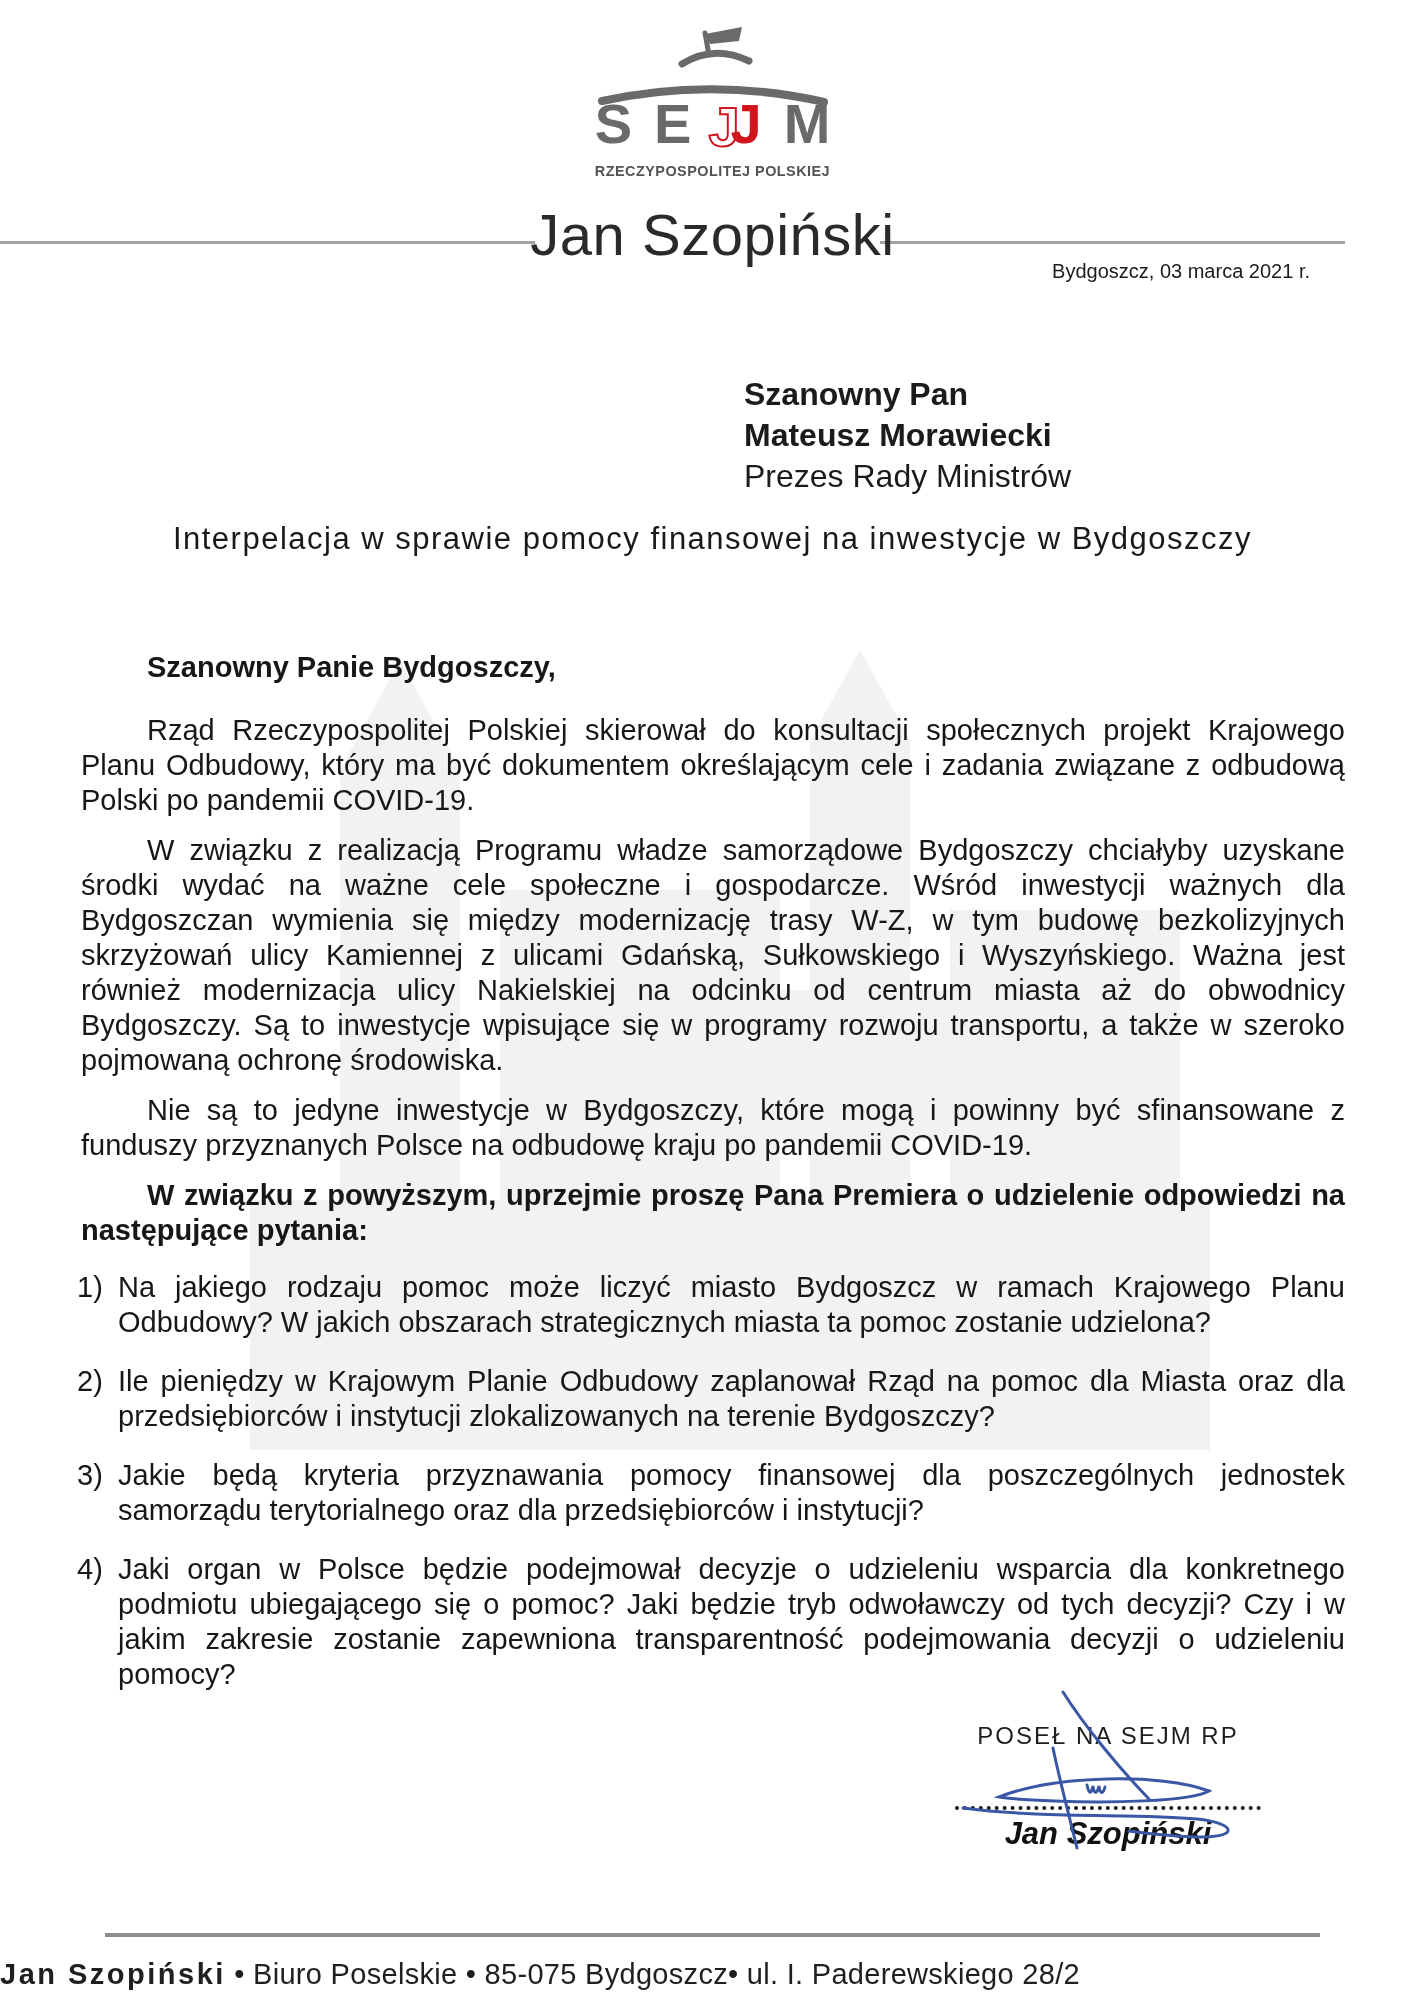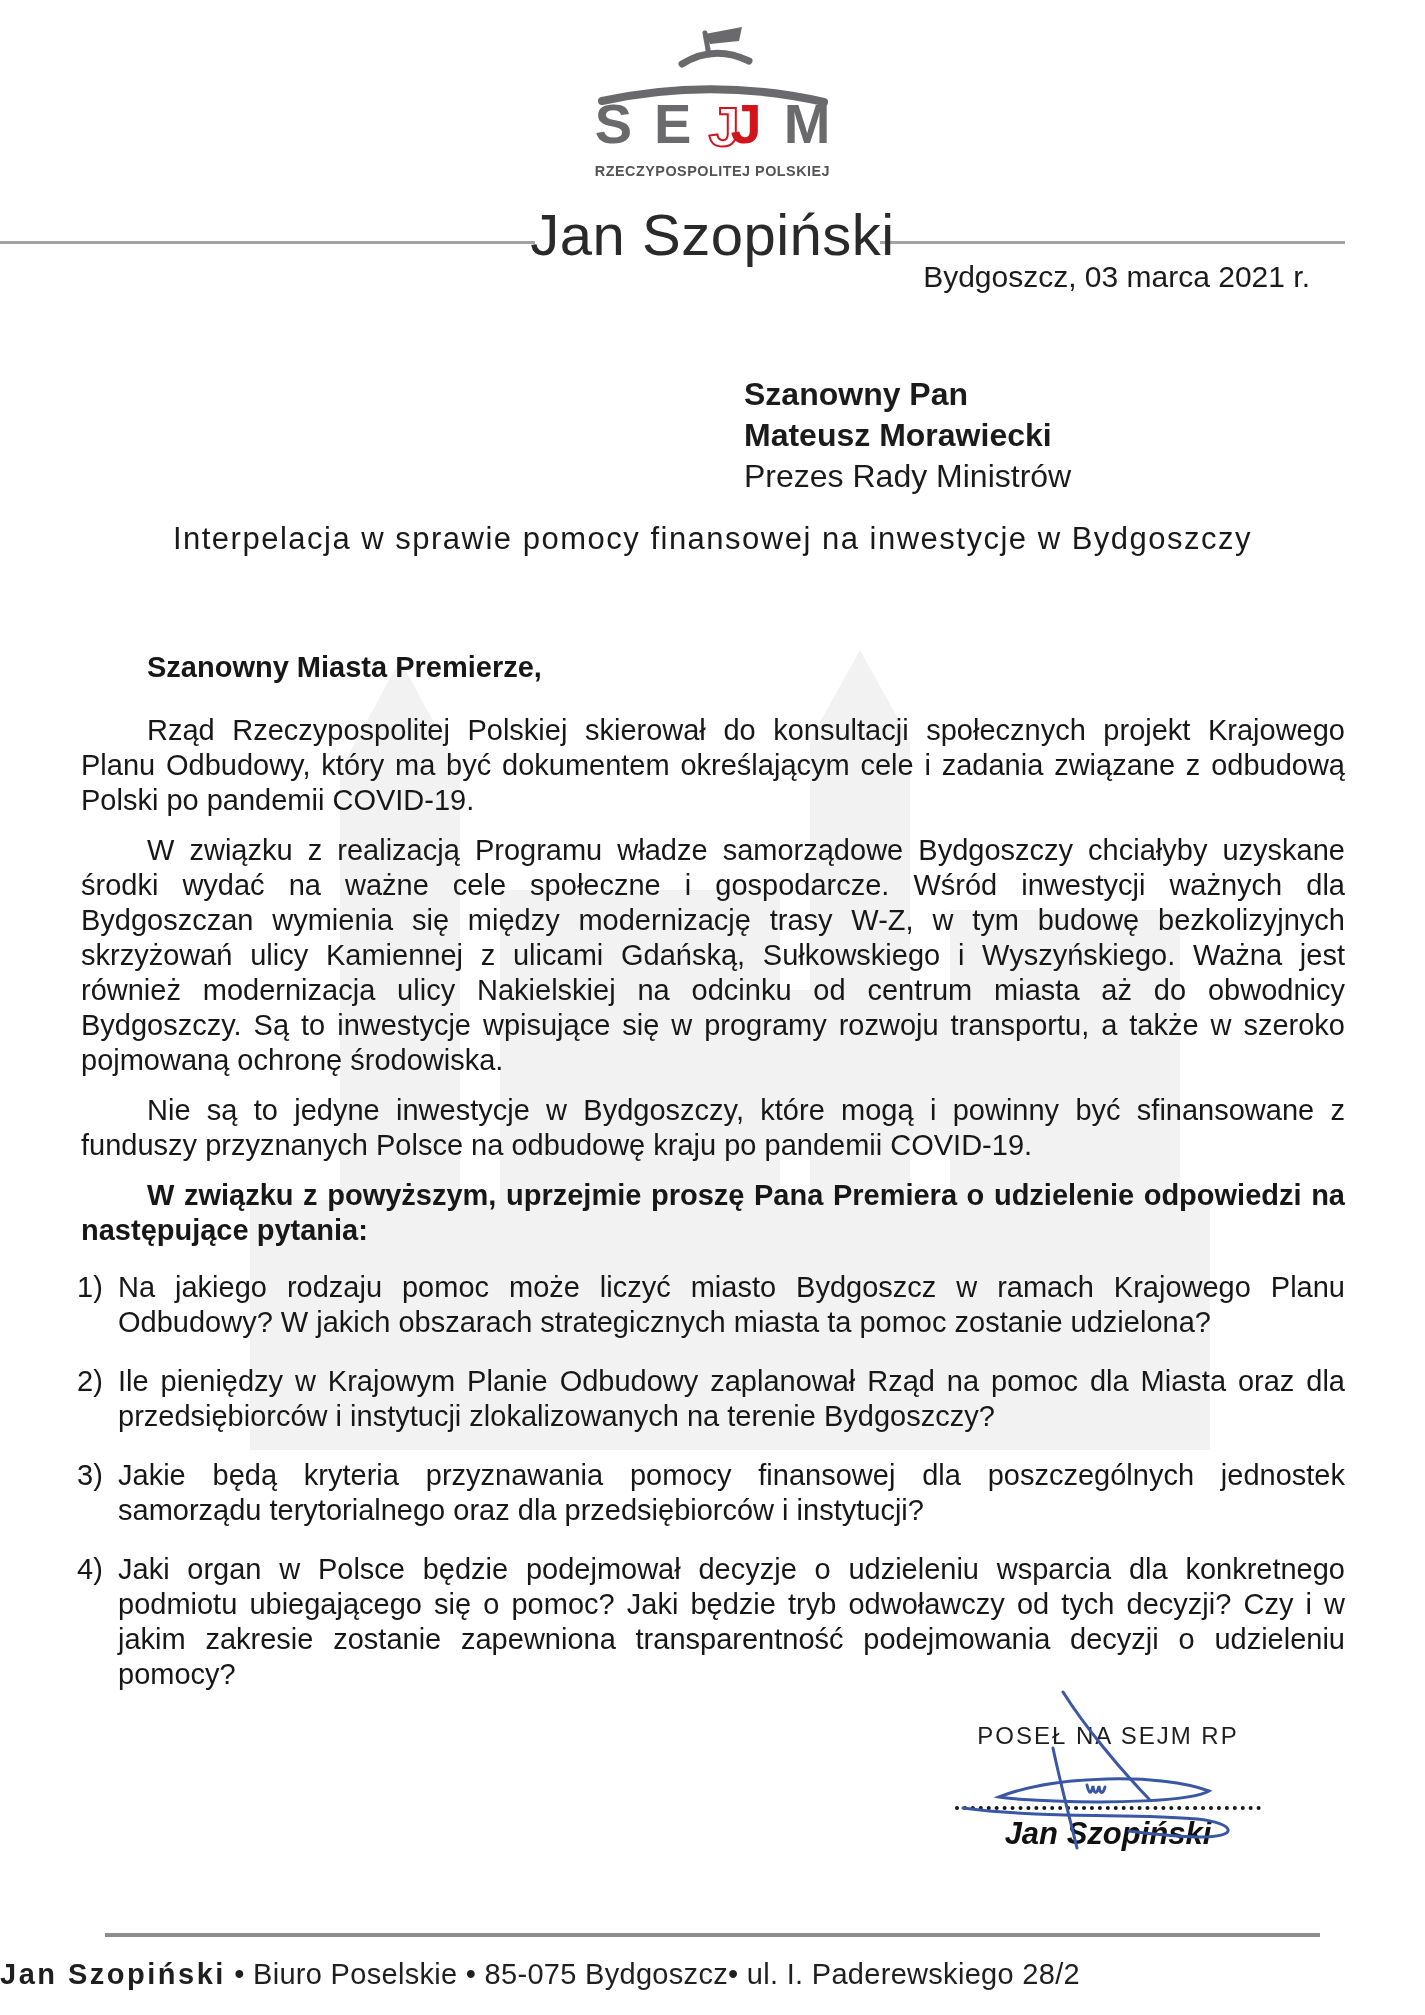--- a/index.html
+++ b/index.html
@@ -29,21 +29,21 @@
     color:#545457; transform:scaleX(0.96);
   }
   
   .rule { position:absolute; top:241px; height:3px; background:#a3a3a3; z-index:1; }
   .rule-left  { left:0;     width:535px; }
   .rule-right { left:880px; width:465px; }
   .header-name {
     position:absolute; top:201px; left:0; width:100%; text-align:center;
     font-size:58px; font-weight:300; color:#2a2a2a; letter-spacing:0.5px; z-index:1;
   }
-  .dateline { position:absolute; top:260px; right:115px; font-size:30px; color:#1b1b1b; z-index:1; }
+  .dateline { position:absolute; top:260px; right:115px; font-size:20px; color:#1b1b1b; z-index:1; }
   
   .addressee { position:absolute; left:744px; top:374px; font-size:32px; line-height:41px; z-index:1; }
   .bold { font-weight:700; }
   
   .doc-title {
     position:absolute; top:516px; left:0; width:100%; text-align:center;
     font-size:31px; line-height:46px; letter-spacing:1.5px; color:#191919; z-index:1;
   }
   
   .bodytext {
@@ -113,21 +113,21 @@
     <div class="bold">Szanowny Pan</div>
     <div class="bold">Mateusz Morawiecki</div>
     <div>Prezes Rady Ministrów</div>
   </div>
 
   <div class="doc-title">
     <div>Interpelacja w sprawie pomocy finansowej na inwestycje w Bydgoszczy</div>
   </div>
 
   <div class="bodytext">
-    <p class="salutation">Szanowny Miasta Premierze,</p>
+    <p class="salutation">Szanowny Panie Bydgoszczy,</p>
     <p class="para">Rząd Rzeczypospolitej Polskiej skierował do konsultacji społecznych projekt Krajowego Planu Odbudowy, który ma być dokumentem określającym cele i zadania związane z odbudową Polski po pandemii COVID-19.</p>
     <p class="para">W związku z realizacją Programu władze samorządowe Bydgoszczy chciałyby uzyskane środki wydać na ważne cele społeczne i gospodarcze. Wśród inwestycji ważnych dla Bydgoszczan wymienia się między modernizację trasy W-Z, w tym budowę bezkolizyjnych skrzyżowań ulicy Kamiennej z ulicami Gdańską, Sułkowskiego i Wyszyńskiego. Ważna jest również modernizacja ulicy Nakielskiej na odcinku od centrum miasta aż do obwodnicy Bydgoszczy. Są to inwestycje wpisujące się w programy rozwoju transportu, a także w szeroko pojmowaną ochronę środowiska.</p>
     <p class="para">Nie są to jedyne inwestycje w Bydgoszczy, które mogą i powinny być sfinansowane z funduszy przyznanych Polsce na odbudowę kraju po pandemii COVID-19.</p>
     <p class="request">W związku z powyższym, uprzejmie proszę Pana Premiera o udzielenie odpowiedzi na następujące pytania:</p>
 
     <div class="qlist">
       <div class="q">
         <span class="qnum">1)</span>
         <span>Na jakiego rodzaju pomoc może liczyć miasto Bydgoszcz w ramach Krajowego Planu Odbudowy? W jakich obszarach strategicznych miasta ta pomoc zostanie udzielona?</span>
       </div>

